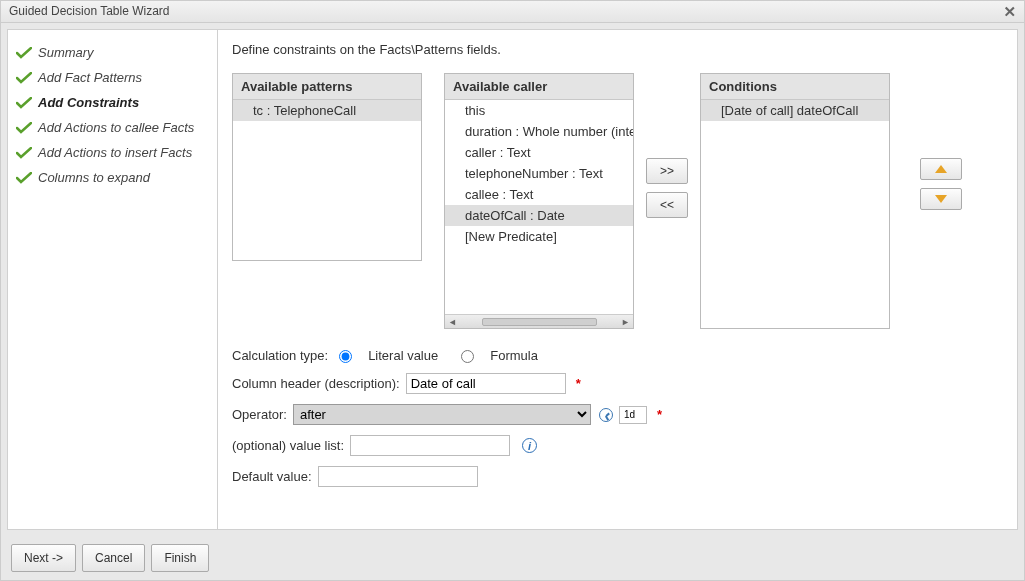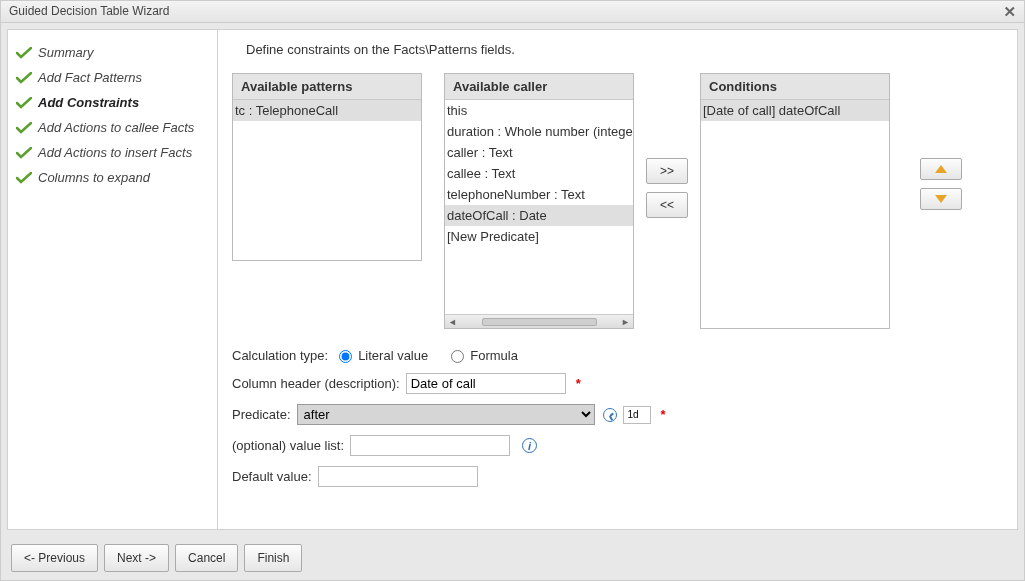--- a/index.html
+++ b/index.html
@@ -64,21 +64,20 @@
     flex-shrink: 0;
   }
   .main {
     flex: 1;
     padding: 12px 12px 12px 14px;
     overflow: hidden;
   }
   .instruction {
     margin-bottom: 16px;
     color: #333;
-    margin-left: 14px;
   }
   .cols {
     display: flex;
     align-items: flex-start;
   }
   .panel {
     border: 1px solid #bbb;
     background: #fff;
     display: flex;
     flex-direction: column;
@@ -89,21 +88,21 @@
     padding: 5px 8px;
     font-weight: bold;
     color: #333;
   }
   .panel-body {
     flex: 1;
     overflow: hidden;
     position: relative;
   }
   .list-item {
-    padding: 3px 2px;
+    padding: 3px 20px;
     cursor: pointer;
     white-space: nowrap;
     overflow: hidden;
     text-overflow: clip;
   }
   .list-item.selected { background: #dfdfdf; }
   .fake-hscroll {
     height: 14px;
     background: linear-gradient(#efefef,#dcdcdc);
     border-top: 1px solid #ccc;
@@ -169,21 +168,21 @@
     background:#fff;
   }
   select {
     border: 1px solid #999;
     background: #d6d6d6;
     font-size: 13px;
     height: 21px;
     padding: 0 2px;
   }
   .req { color: #d00; font-weight:bold; margin-left:4px; }
-  .radio-lbl { margin-right: 12px; display:inline-flex; align-items:center; gap:3px; cursor:pointer; }
+  .radio-lbl { margin-right: 12px; display:inline-flex; align-items:center; gap:13px; cursor:pointer; }
   .info-icon {
     width:15px;height:15px;border-radius:50%;
     border:1.5px solid #2c6fb6;
     color:#2c6fb6;
     display:inline-flex;align-items:center;justify-content:center;
     font-size:11px;font-weight:bold;font-style:italic;
     margin-left:6px;
     cursor:pointer;
   }
   .clock-icon {
@@ -272,22 +271,22 @@
 
         <div style="width:22px"></div>
 
         <div class="panel" style="width:190px;height:256px;">
           <div class="panel-header">Available caller</div>
           <div class="panel-body" style="display:flex;flex-direction:column;">
             <div style="flex:1;overflow:hidden;">
               <div class="list-item">this</div>
               <div class="list-item">duration : Whole number (intege</div>
               <div class="list-item">caller : Text</div>
+              <div class="list-item">telephoneNumber : Text</div>
               <div class="list-item">callee : Text</div>
-              <div class="list-item">telephoneNumber : Text</div>
               <div class="list-item selected">dateOfCall : Date</div>
               <div class="list-item">[New Predicate]</div>
             </div>
             <div class="fake-hscroll">
               <span>◄</span>
               <div class="thumb"></div>
               <span>►</span>
             </div>
           </div>
         </div>
@@ -329,21 +328,21 @@
           </label>
         </div>
 
         <div class="form-row">
           <label class="lbl">Column header (description):</label>
           <input type="text" style="width: 160px;" value="Date of call">
           <span class="req">*</span>
         </div>
 
         <div class="form-row">
-          <label class="lbl">Predicate:</label>
+          <label class="lbl">Operator:</label>
           <select style="width:298px">
             <option>after</option>
           </select>
           <span class="clock-icon"></span>
           <input type="text" style="width: 28px; font-size: 10px; height: 18px;" value="1d">
           <span class="req">*</span>
         </div>
 
         <div class="form-row">
           <label class="lbl">(optional) value list:</label>
@@ -355,19 +354,18 @@
           <label class="lbl">Default value:</label>
           <input type="text" style="width: 160px;" value="">
         </div>
 
       </div>
 
     </div>
   </div>
 
   <div class="footer">
-    <div class="btn">&lt;- Previous</div>
     <div class="btn">Next -&gt;</div>
     <div class="btn">Cancel</div>
     <div class="btn">Finish</div>
   </div>
 
 </div>
 
 </body></html>

